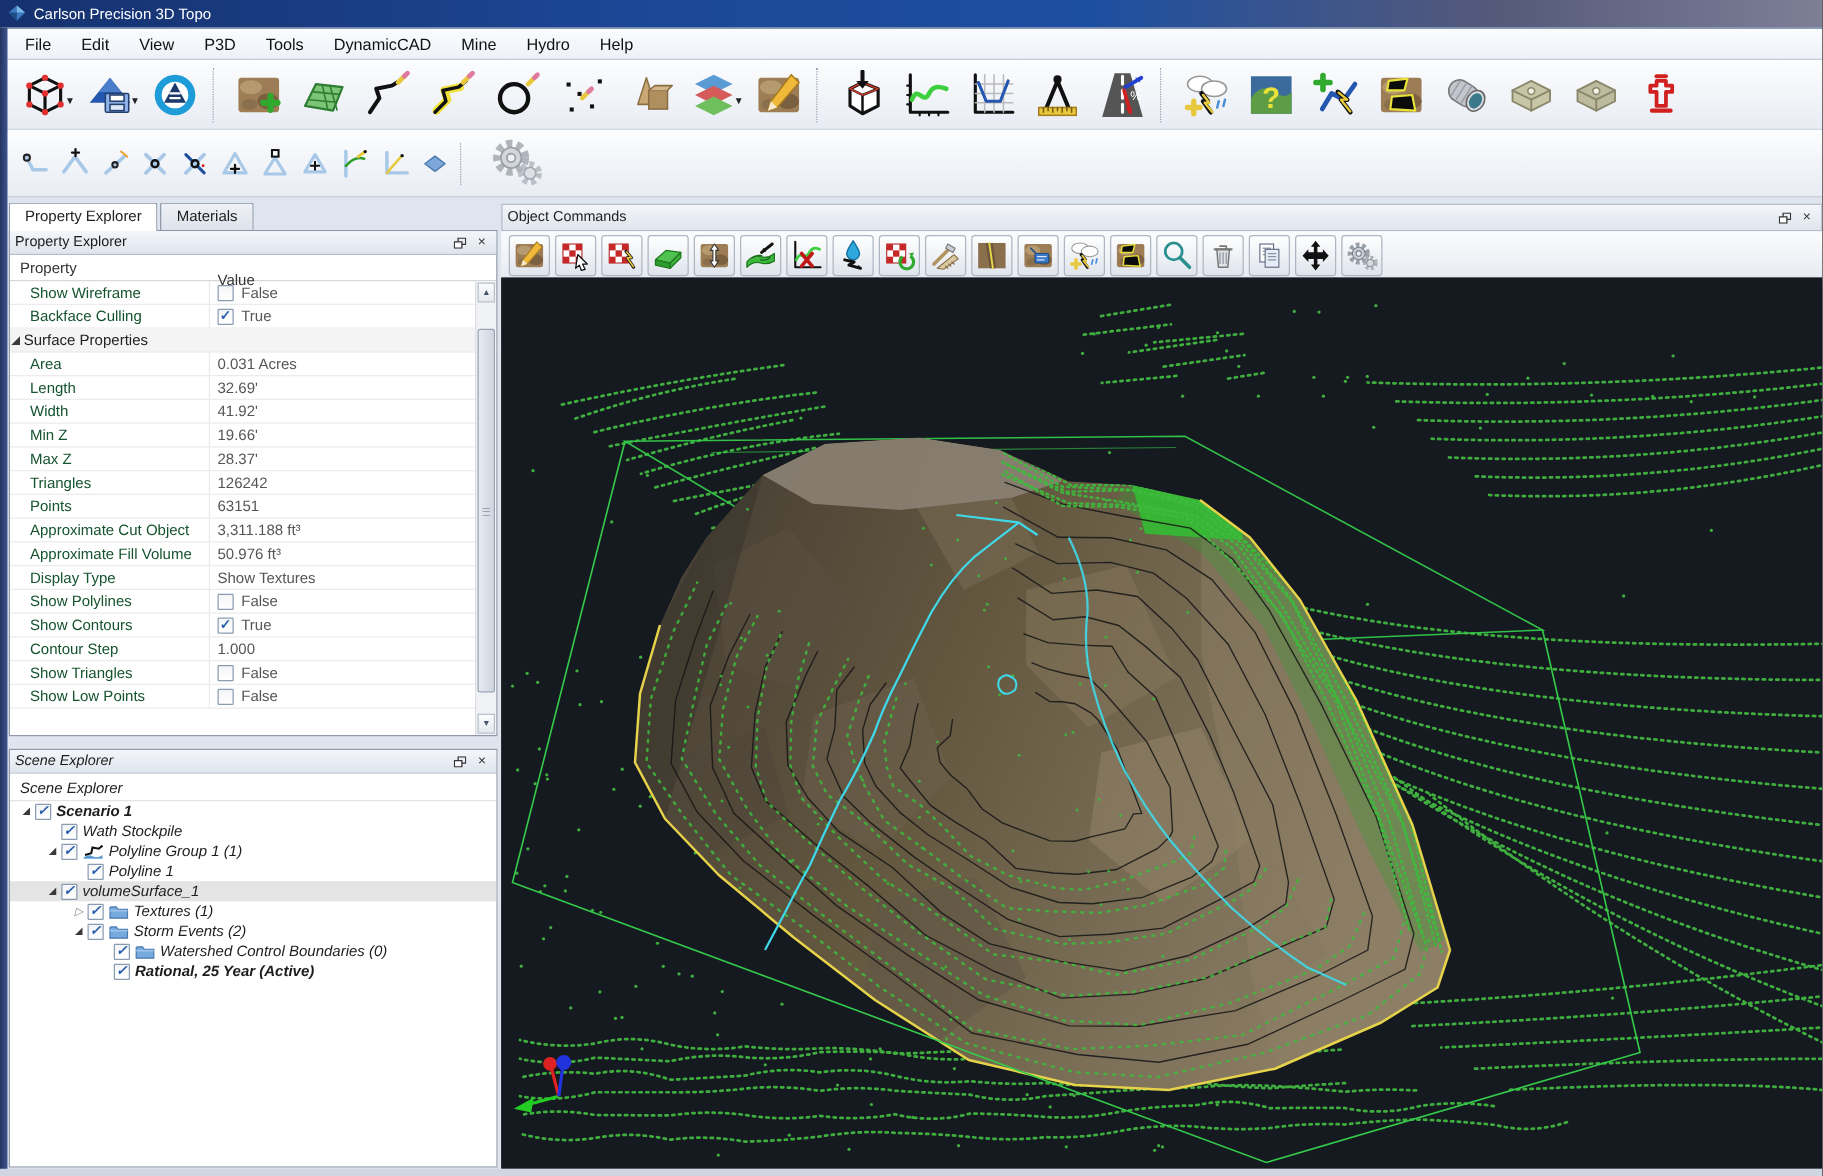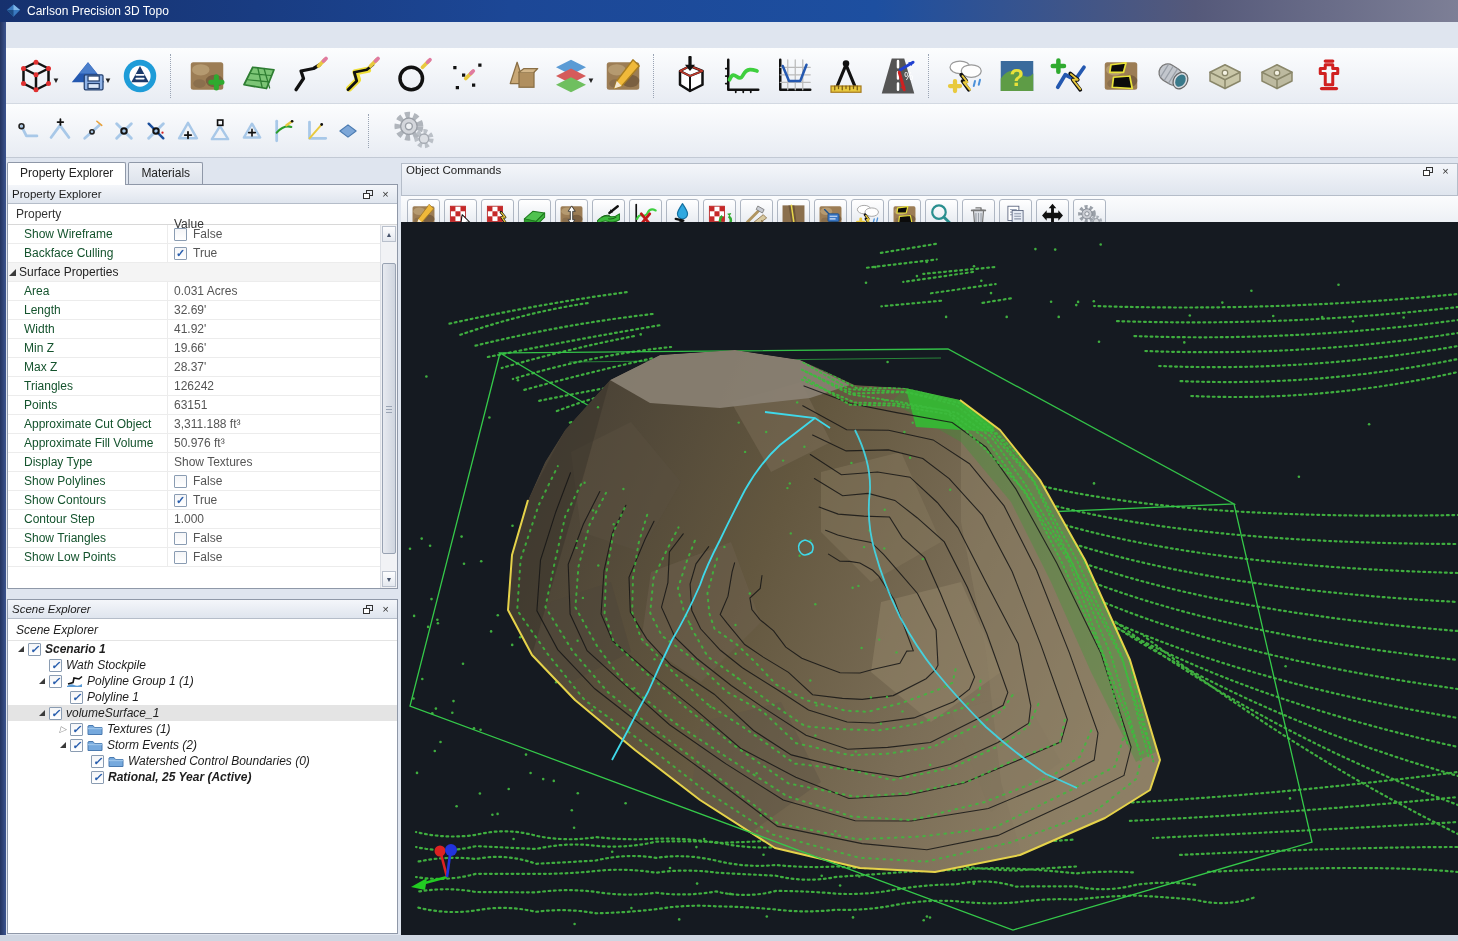--- a/index.html
+++ b/index.html
@@ -60,41 +60,52 @@
   .trow{display:flex;align-items:center;height:16px;color:#1d1d1d;font-size:12px;white-space:nowrap;}
   .trow.sel{background:#e4e4e4;}
   .trow .exp{width:14px;display:inline-flex;justify-content:center;align-items:center;flex:none;}
   .exp-open{width:0;height:0;border-left:6px solid transparent;border-bottom:6px solid #3a3a3a;}
   .exp-closed{color:#8a8a8a;font-size:9px;}
   .trow .cb{margin-right:4px;flex:none;}
   .trow .ticon{margin-right:4px;flex:none;display:inline-flex;}
   .trow.bold{font-weight:bold;}
   
   .right-col{position:absolute;left:401px;right:0;top:5px;bottom:0;}
-  .oc-head{height:33px;background:linear-gradient(#f4f6fa,#dfe5ee);border:1px solid #b5bdc9;display:flex;padding:0 4px;font-size:11.5px;}
+  .oc-head{height:22px;background:linear-gradient(#f4f6fa,#dfe5ee);border:1px solid #b5bdc9;display:flex;align-items:center;padding:0 4px;font-size:11.5px;}
   .oc-head .sp{flex:1;}
   .oc-strip{height:40px;background:linear-gradient(#fbfcfd,#e6eaf1);border-bottom:1px solid #b9c0cc;display:flex;align-items:center;padding-left:4px;}
   .oc-btn{width:33px;height:33px;margin:0 2px;border:1px solid #aeb6c2;border-radius:3px;background:linear-gradient(#ffffff,#dfe4ec);display:flex;align-items:center;justify-content:center;}
   .oc-btn svg{width:27px;height:27px;}
   .viewport{position:absolute;top:59px;left:0;right:0;bottom:0;background:#151a21;}
   .viewport svg{display:block;width:100%;height:100%;}
   .bottom-strip{position:absolute;left:0;right:0;bottom:0;height:6px;background:#cfd6e2;z-index:6;}
 </style>
 </head>
 <body>
 
 <div class="app">
   <div class="titlebar">
     <svg width="15" height="14" viewBox="0 0 16 14">
         <path d="M8 0 L15 6 L8 13 L1 6 Z" fill="#3a7ac0"></path>
         <path d="M8 0 L15 6 L8 6 Z" fill="#7fb6e8"></path>
         <path d="M1 6 L8 13 L8 6 Z" fill="#1d4d86"></path>
       </svg>
     <span class="ttl">Carlson Precision 3D Topo</span>
   </div>
+  <div class="menubar" id="menubar">
+      <div class="menu-item">File</div>
+      <div class="menu-item">Edit</div>
+      <div class="menu-item">View</div>
+      <div class="menu-item">P3D</div>
+      <div class="menu-item">Tools</div>
+      <div class="menu-item">DynamicCAD</div>
+      <div class="menu-item">Mine</div>
+      <div class="menu-item">Hydro</div>
+      <div class="menu-item">Help</div>
+    </div>
   <div class="tb tb1" id="toolbar-main">
       <div class="tb-btn">
         <span style="display: inline-flex;">
           <svg viewBox="0 0 32 32">
             <path d="M6 10 L16 5 L26 10 L26 22 L16 27 L6 22 Z" stroke="#111" stroke-width="2" fill="none" stroke-linecap="round" stroke-linejoin="round"></path>
             <path d="M6 10 L16 15 L26 10 M16 15 L16 27" stroke="#111" stroke-width="2" fill="none" stroke-linecap="round" stroke-linejoin="round"></path>
             <circle cx="6" cy="10" r="2" fill="#e03030"></circle>
             <circle cx="16" cy="5" r="2" fill="#e03030"></circle>
             <circle cx="26" cy="10" r="2" fill="#e03030"></circle>
             <circle cx="26" cy="22" r="2" fill="#e03030"></circle>

